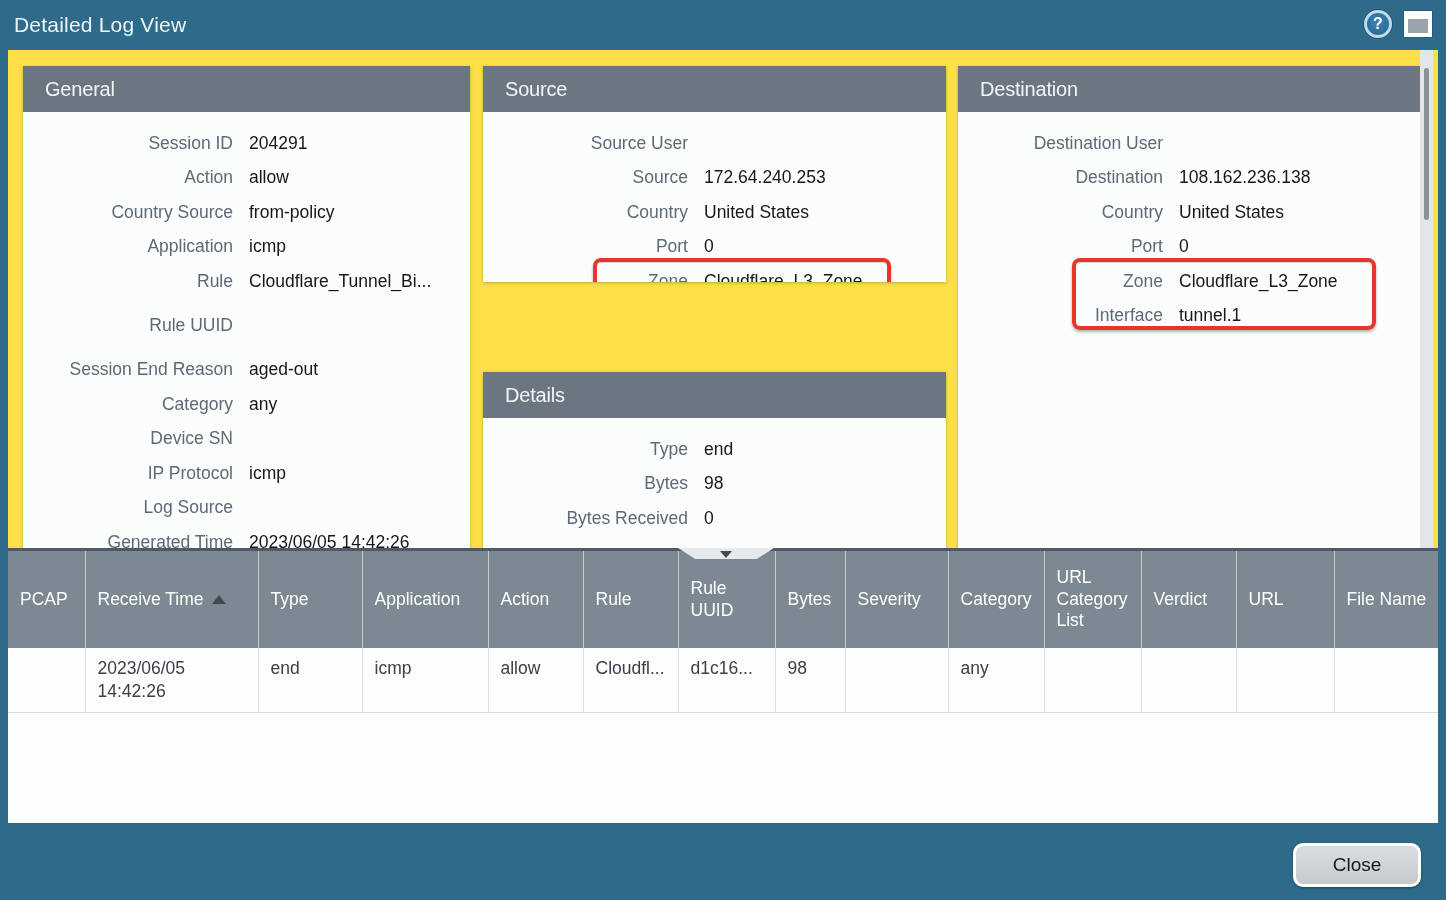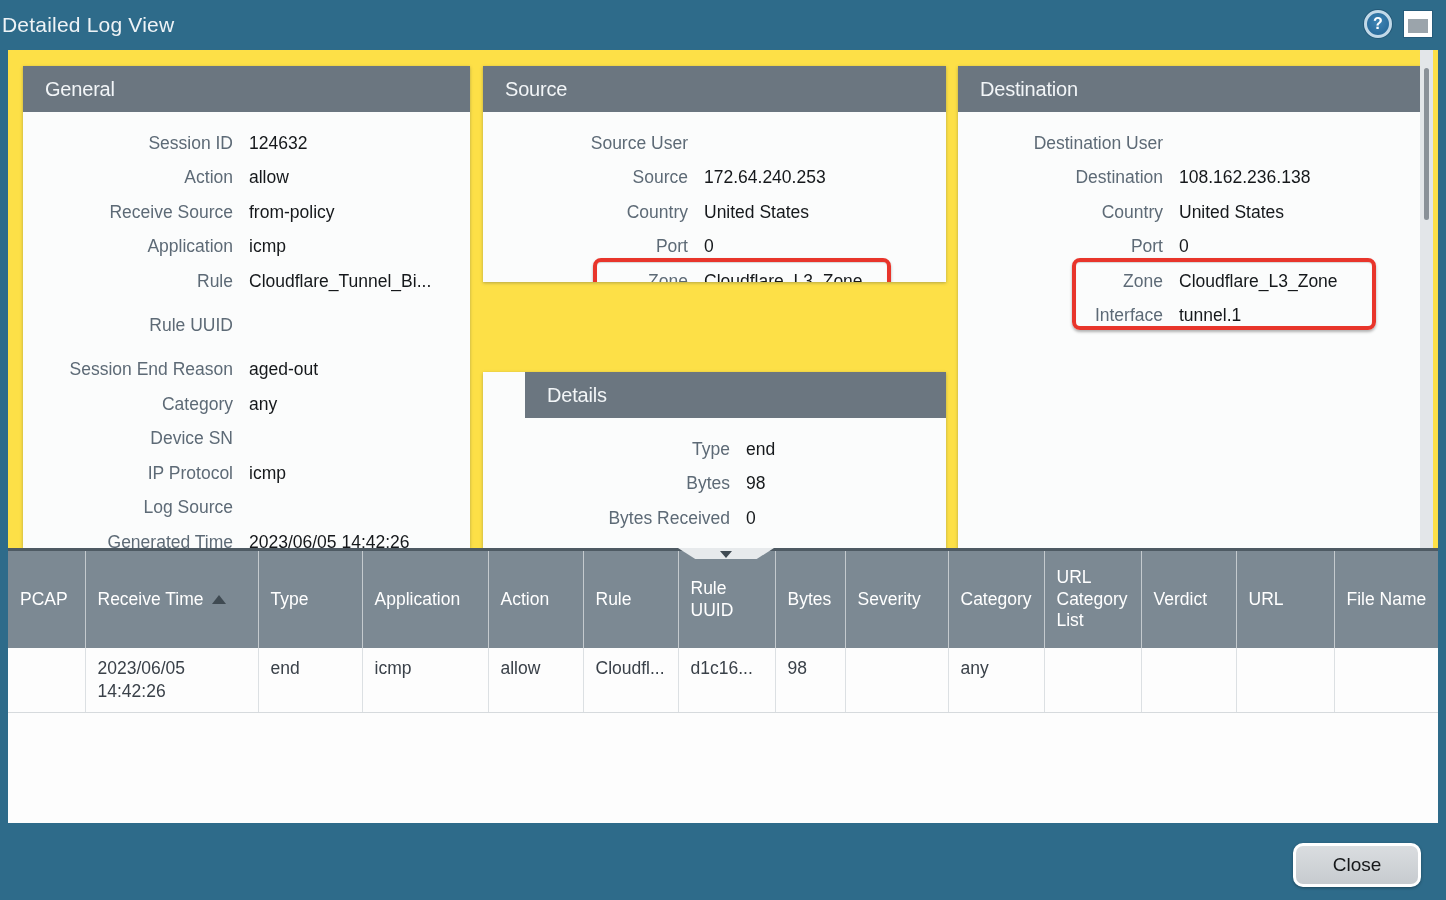--- a/index.html
+++ b/index.html
@@ -4,21 +4,21 @@
 <style>
   * { margin:0; padding:0; box-sizing:border-box; }
   html,body { width:1446px; height:900px; }
   body {
     position:relative; overflow:hidden;
     background:#2E6B8A;
     font-family:"Liberation Sans", sans-serif;
   }
   
   .titlebar { position:absolute; left:0; top:0; width:1446px; height:50px; display:flex; align-items:center; }
-  .titlebar-title { color:#EEF3F6; font-size:21px; padding-left:2px; letter-spacing:.2px; }
+  .titlebar-title { color:#EEF3F6; font-size:21px; padding-left:14px; letter-spacing:.2px; }
   .titlebar-icons { position:absolute; right:14px; top:10px; display:flex; gap:12px; align-items:center; }
   .help-icon {
     width:28px; height:28px; border-radius:50%;
     background:radial-gradient(circle at 50% 40%, #3f85b5 0%, #2a6d9d 70%);
     border:3px solid #C2D9E8; color:#fff; font-weight:bold; font-size:16px;
     display:flex; align-items:center; justify-content:center; cursor:pointer;
     box-shadow:0 0 0 1px rgba(20,60,90,.4);
   }
   .window-icon { width:28px; height:26px; background:#fff; cursor:pointer; box-shadow:0 0 0 1px rgba(20,60,90,.3); }
   .window-icon .inner { margin:8px 4px 4px 4px; height:14px; background:#9BA4AB; }
@@ -33,21 +33,21 @@
   .flabel { flex:none; width:205px; text-align:right; color:#5D6A76; font-size:17.5px; white-space:nowrap; }
   .general .flabel { width:210px;padding-left:32px; }
   .fvalue { margin-left:16px; color:#15181B; font-size:17.5px; white-space:nowrap; }
   .fvalue.wrap { white-space:normal; max-width:200px; line-height:21px; word-break:break-word; }
   .hl-box { position:absolute; border:4px solid #E8352B; border-radius:8px; box-shadow:0 2px 3px rgba(0,0,0,.3), inset 0 1px 1px rgba(0,0,0,.15); pointer-events:none; }
   .hl-src { left:110px; top:146px; width:298px; height:72px; }
   .hl-dst { left:114px; top:146px; width:304px; height:72px; }
 
   .panel-general     { left:15px;  top:16px;  width:447px; height:482px; }
   .panel-source      { left:475px; top:16px;  width:463px; height:216px; }
-  .panel-details     { left:475px; top:322px; width:463px; height:226px;padding-left:42px; }
+  .panel-details     { left:475px; top:322px; width:463px; height:226px; }
   .panel-destination { left:950px; top:16px;  width:467px; height:548px; }
 
   
   .scroll-track { position:absolute; right:5px; top:0; width:13px; height:498px; background:#E3E6E9; cursor:pointer; }
   .scroll-thumb { position:absolute; left:4px; top:18px; width:5px; height:152px; background:#8A9198; border-radius:3px; cursor:grab; }
 
   
   .table-section { position:absolute; left:8px; top:548px; width:1430px; height:275px; background:#FDFDFD; border-top:3px solid #4E5A63; }
   .splitter { position:absolute; top:-3px; left:670px; width:96px; height:11px; background:#E7EAEC;
     clip-path:polygon(0 0, 100% 0, 82% 100%, 18% 100%); display:flex; align-items:center; justify-content:center; cursor:row-resize; }
@@ -89,28 +89,28 @@
   </div>
 </div>
 
 <div class="upper">
 
   <div class="panel panel-general general">
     <div class="panel-header">General</div>
     <div class="panel-body">
       <div class="frow">
           <div class="flabel">Session ID</div>
-          <div class="fvalue">124632</div>
+          <div class="fvalue">204291</div>
         </div>
       <div class="frow">
           <div class="flabel">Action</div>
           <div class="fvalue">allow</div>
         </div>
       <div class="frow">
-          <div class="flabel">Receive Source</div>
+          <div class="flabel">Country Source</div>
           <div class="fvalue">from-policy</div>
         </div>
       <div class="frow">
           <div class="flabel">Application</div>
           <div class="fvalue">icmp</div>
         </div>
       <div class="frow">
           <div class="flabel">Rule</div>
           <div class="fvalue">Cloudflare_Tunnel_Bi...</div>
         </div>

